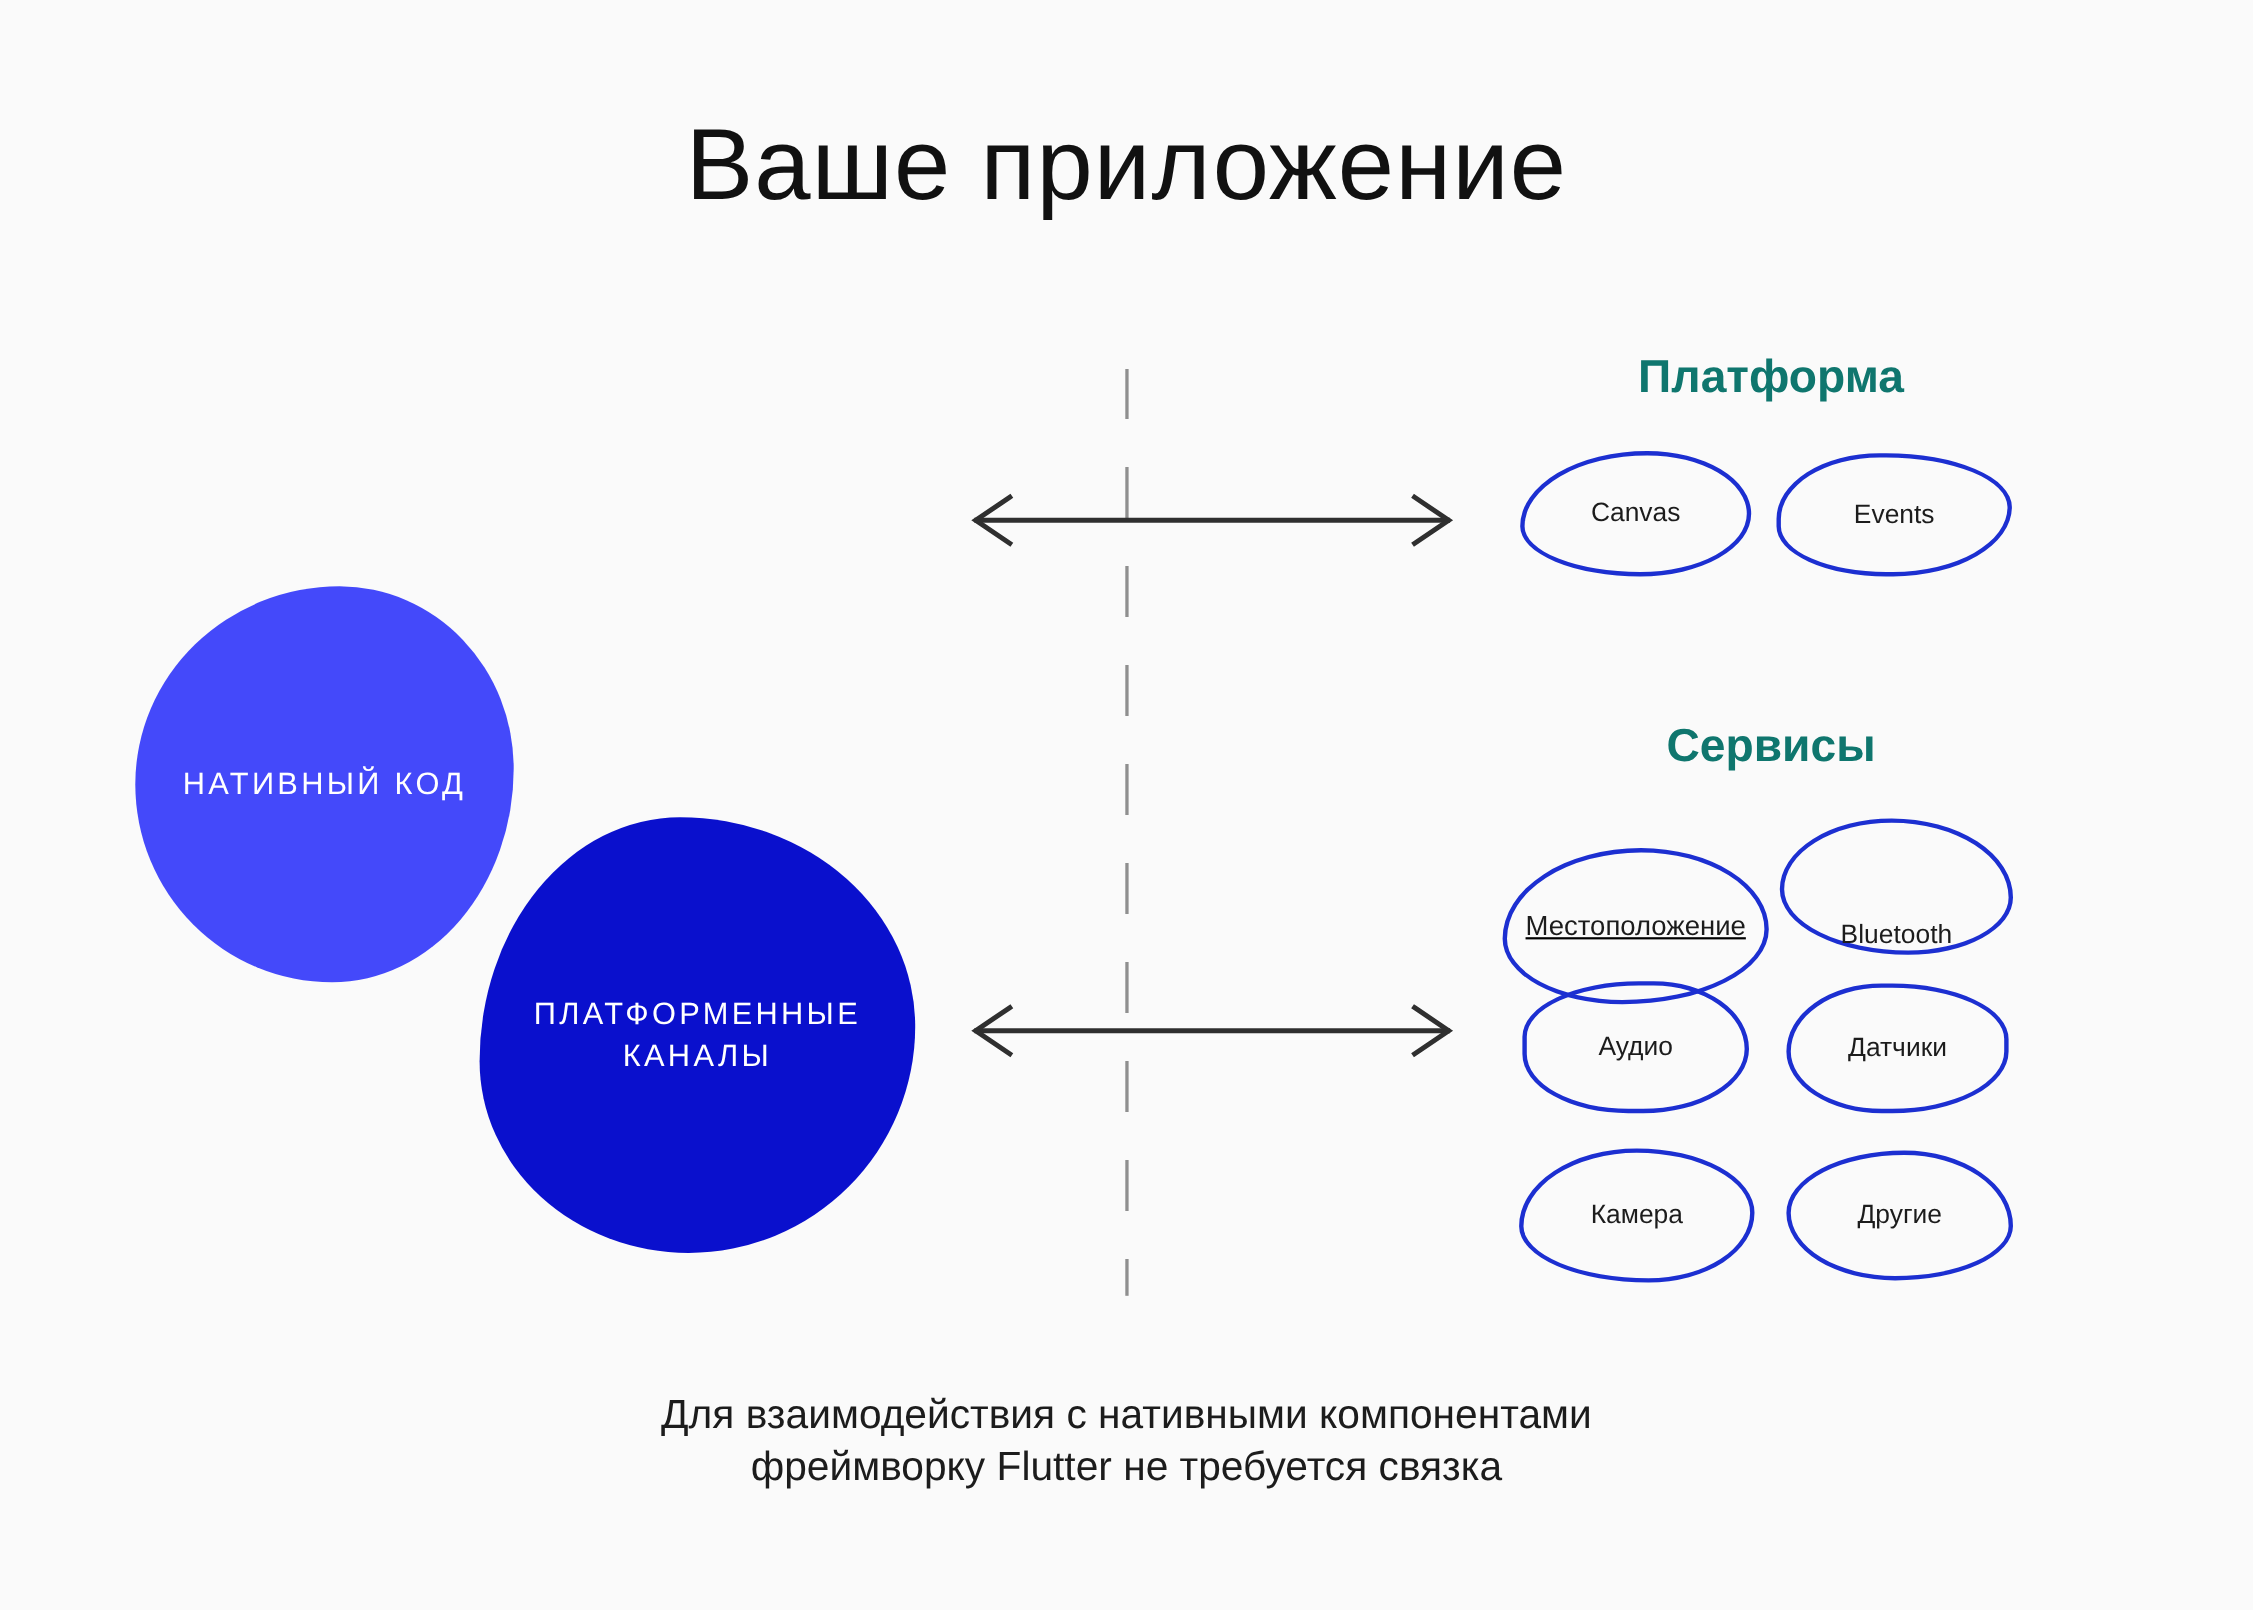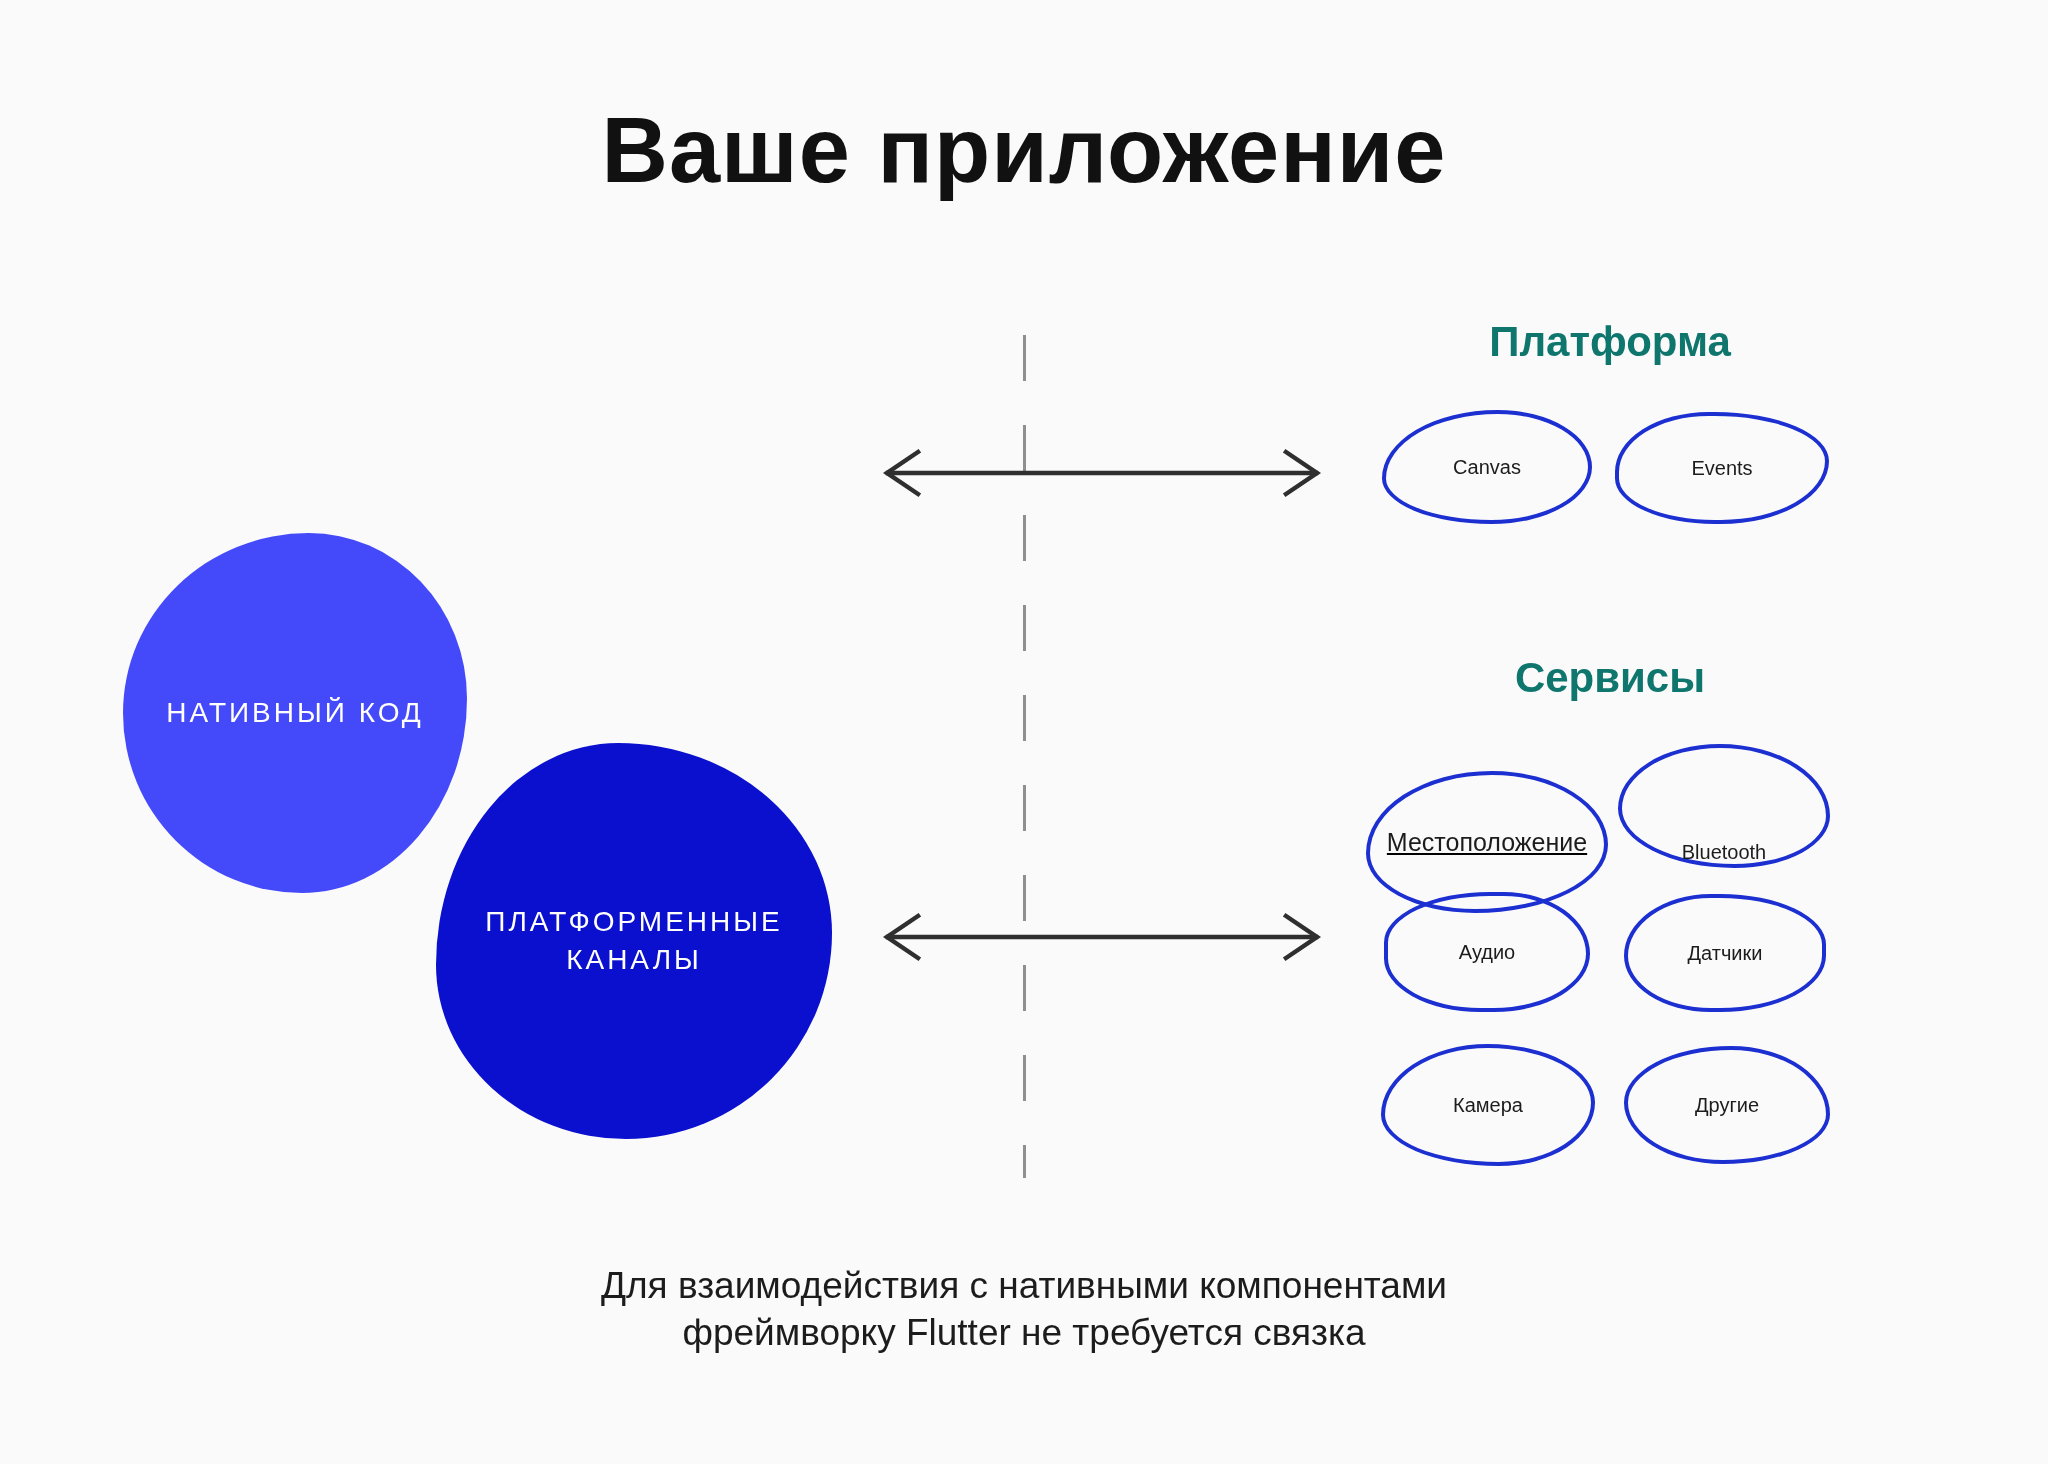--- a/index.html
+++ b/index.html
@@ -3,21 +3,21 @@
 <meta charset="utf-8">
 <style>
   html,body{margin:0;padding:0;background:#e8e8e8;}
   .stage{
     position:relative;width:2048px;height:1464px;overflow:hidden;
     background:var(--background,#FAFAFA);
     font-family:"Liberation Sans",sans-serif;
   }
   .page-title{
     position:absolute;top:98px;left:50%;transform:translateX(-50%);
-    font-size:92px;font-weight:bold;letter-spacing:1px;color:#111;
+    font-size:92px;font-weight:normal;letter-spacing:1px;color:#111;
     white-space:nowrap;
   }
   
   .blob{position:absolute;display:flex;align-items:center;justify-content:center;text-align:center;}
   .blob .blob-label{
     color:var(--label-light,#fff);font-size:28px;font-weight:500;
     letter-spacing:3px;line-height:38px;white-space:nowrap;
   }
   .blob-widgets{
     left:433px;top:306px;width:388px;height:392px;z-index:2;
@@ -54,21 +54,21 @@
     position:absolute;left:1390px;width:440px;text-align:center;
     font-size:42px;font-weight:bold;color:#0f766e;
   }
   .heading-platform{top:318px;}
   .heading-services{top:654px;}
   .oblob{
     position:absolute;display:flex;align-items:center;justify-content:center;
     border:4px solid var(--outline-blue,#1C2FD1);background:transparent;
     box-sizing:border-box;text-align:center;
   }
-  .oblob .oblob-label{color:var(--text-dark,#1C1C1C);font-size:20px;white-space:nowrap;}
+  .oblob .oblob-label{color:var(--text-dark,#1C1C1C);font-size:24px;white-space:nowrap;}
   .oblob-canvas   {left:1382px;top:410px;width:210px;height:114px;border-radius:55% 45% 48% 52% / 60% 50% 50% 40%;}
   .oblob-events   {left:1615px;top:412px;width:214px;height:112px;border-radius:45% 55% 52% 48% / 55% 45% 58% 42%;}
   .oblob-location {left:1366px;top:771px;width:242px;height:142px;border-radius:52% 48% 55% 45% / 58% 52% 48% 42%;text-decoration:underline;}
   .oblob-location .oblob-label{font-size:25px;}
   .oblob-bluetooth{left:1618px;top:744px;width:212px;height:124px;border-radius:48% 52% 45% 55% / 52% 58% 42% 48%;align-items:flex-end;}
   .oblob-audio    {left:1384px;top:892px;width:206px;height:120px;border-radius:55% 45% 50% 50% / 45% 55% 52% 48%;}
   .oblob-sensors  {left:1624px;top:894px;width:202px;height:118px;border-radius:45% 55% 55% 45% / 55% 45% 50% 50%;}
   .oblob-camera   {left:1381px;top:1044px;width:214px;height:122px;border-radius:50% 50% 45% 55% / 58% 48% 52% 42%;}
   .oblob-others   {left:1624px;top:1046px;width:206px;height:118px;border-radius:52% 48% 52% 48% / 48% 58% 42% 52%;}
   

